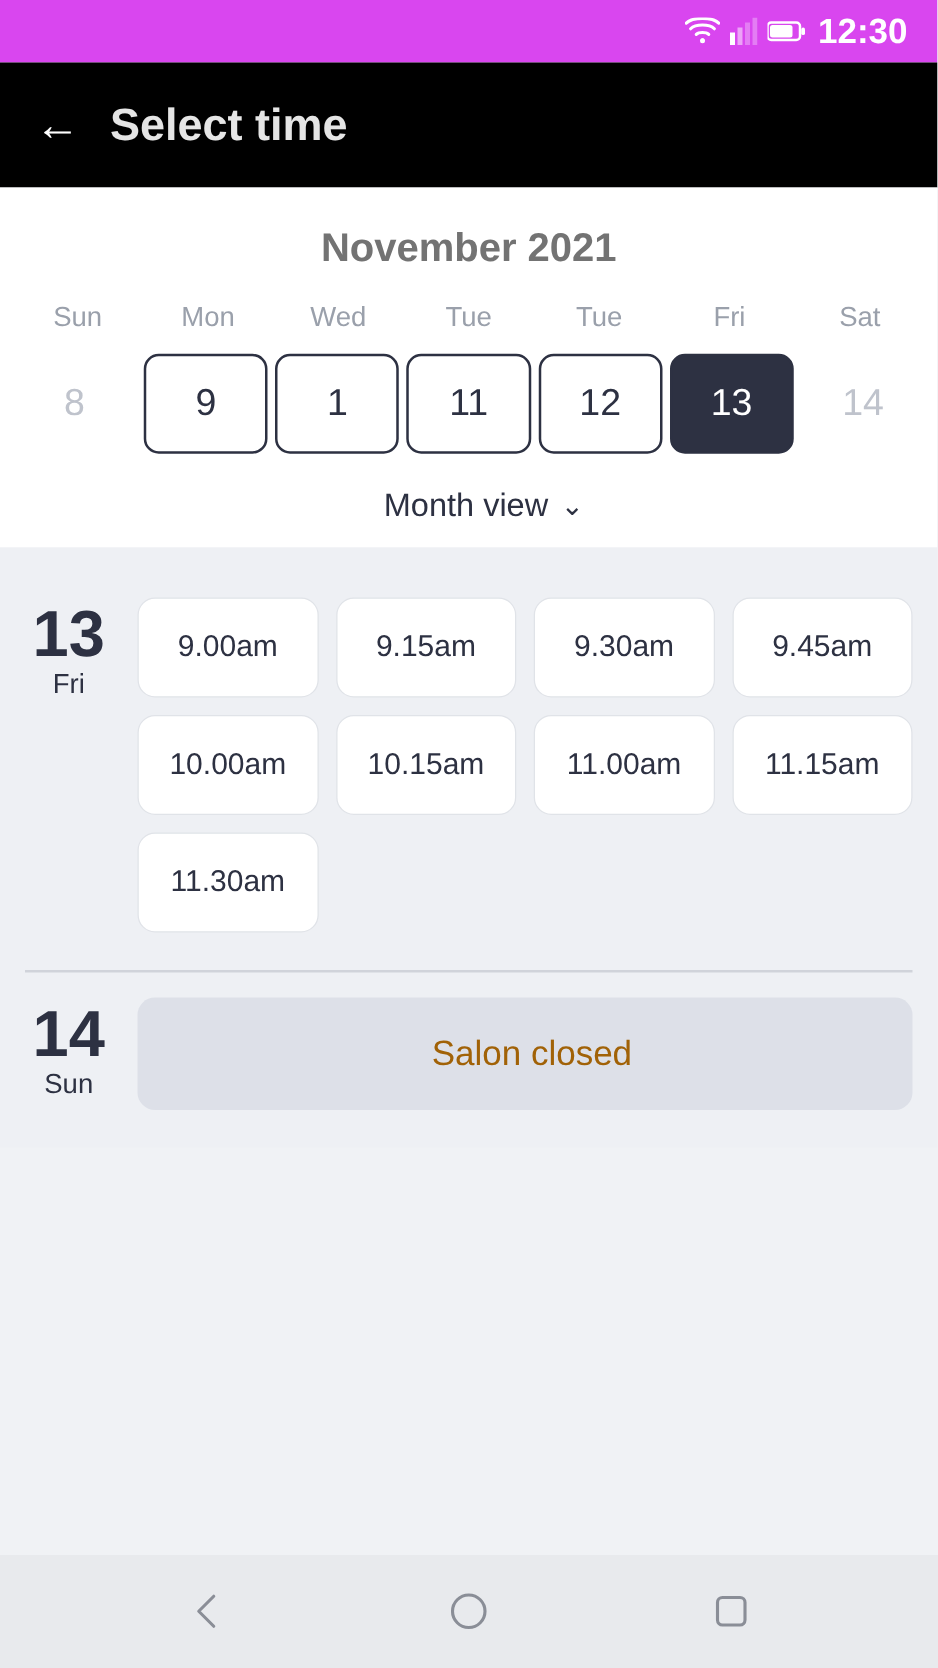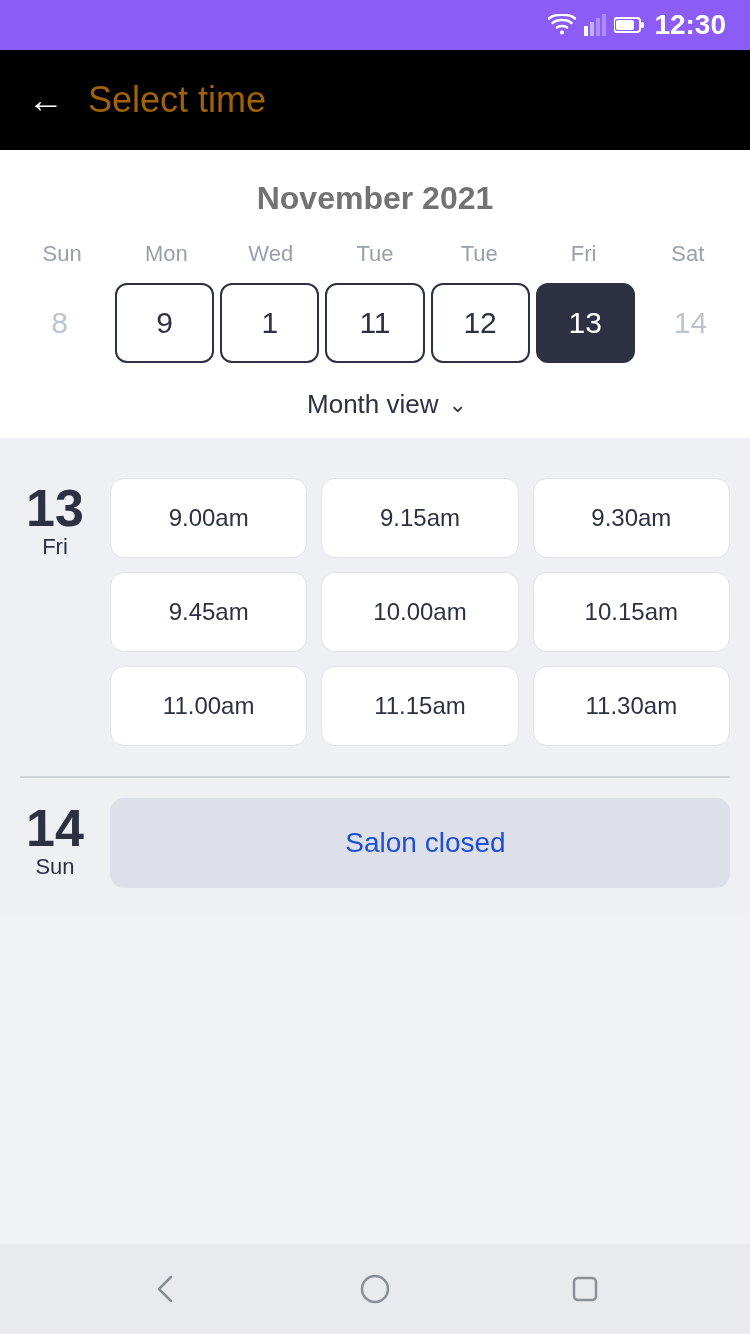--- a/index.html
+++ b/index.html
@@ -7,21 +7,21 @@
     body {
       width: 750px;
       min-height: 1334px;
       font-family: -apple-system, BlinkMacSystemFont, 'Segoe UI', sans-serif;
       background: #f0f2f5;
       overflow-x: hidden;
     }
 
     
     .status-bar {
-      background: #8b5cf6;
+      background: #d946ef;
       height: 50px;
       display: flex;
       align-items: center;
       justify-content: flex-end;
       padding-right: 24px;
       gap: 10px;
     }
     .status-bar .time {
       color: #fff;
       font-size: 28px;
@@ -45,23 +45,23 @@
       padding: 0 28px;
       gap: 24px;
     }
     .header .back-arrow {
       color: #fff;
       font-size: 36px;
       font-weight: 300;
       cursor: pointer;
     }
     .header .title {
-      color: #a16207;
+      color: #e5e5e5;
       font-size: 36px;
-      font-weight: 400;
+      font-weight: 700;
     }
 
     
     .calendar-section {
       background: #fff;
       padding: 20px 0 0 0;
     }
     .month-title {
       text-align: center;
       font-size: 32px;
@@ -154,21 +154,21 @@
     }
     .day-name {
       font-size: 22px;
       color: #2d3142;
       font-weight: 400;
     }
 
     .time-grid {
       flex: 1;
       display: grid;
-      grid-template-columns: repeat(3, 1fr);
+      grid-template-columns: repeat(4, 1fr);
       gap: 14px;
     }
     .time-slot {
       background: #fff;
       border-radius: 14px;
       display: flex;
       align-items: center;
       justify-content: center;
       height: 80px;
       font-size: 24px;
@@ -193,21 +193,21 @@
     }
     .closed-slot {
       flex: 1;
       background: #dde0e8;
       border-radius: 14px;
       display: flex;
       align-items: center;
       justify-content: center;
       height: 90px;
       font-size: 28px;
-      color: #1d4ed8;
+      color: #a16207;
       font-weight: 400;
       padding-left: 11px;
     }
 
     
     .bottom-nav {
       background: #e8eaed;
       height: 90px;
       display: flex;
       align-items: center;

